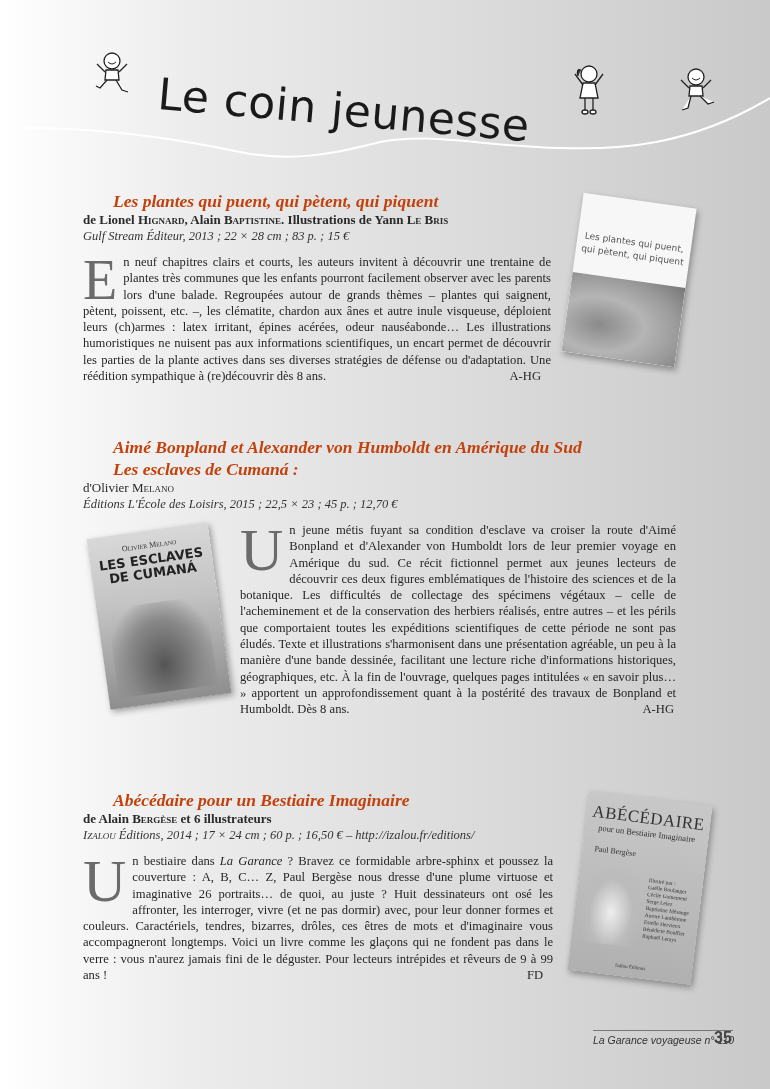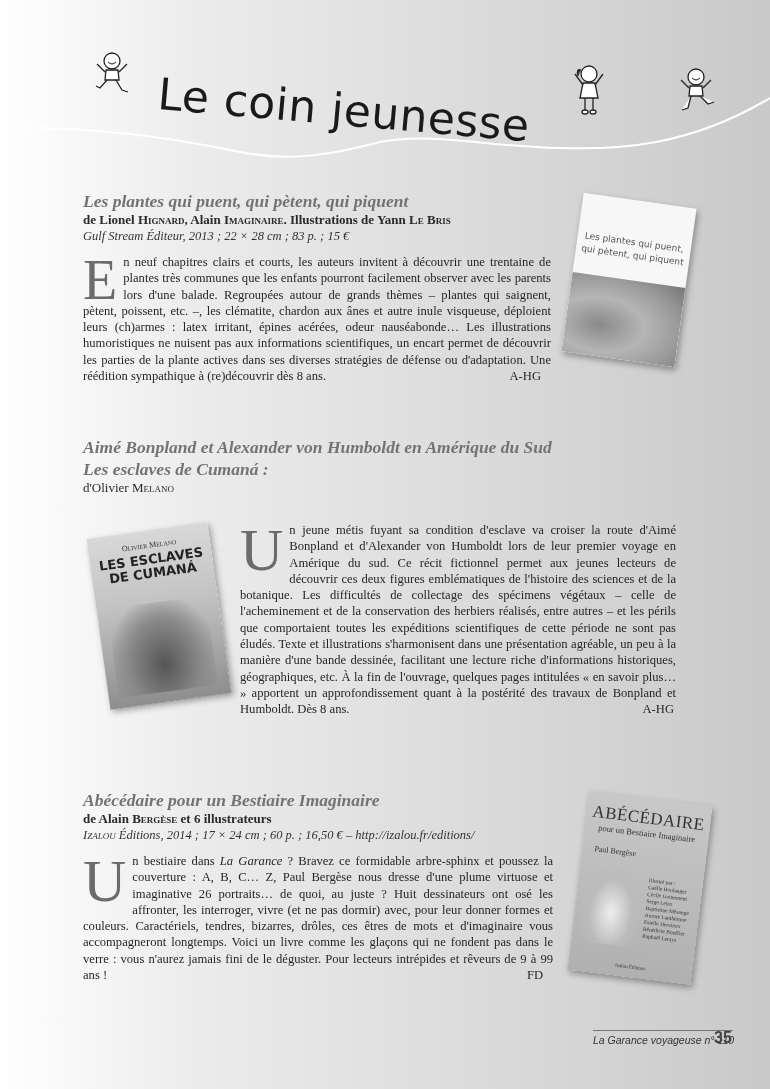--- a/index.html
+++ b/index.html
@@ -14,22 +14,23 @@
     
     .banner { left: 0; top: 40px; width: 770px; height: 120px; }
     .banner svg { position: absolute; left: 0; top: 0; }
     .page-title {
       position: absolute; left: 0; top: 0;
       font-family: "DejaVu Sans", "Liberation Sans", sans-serif;
       font-size: 44px; color: #1a1a1a; font-weight: normal;
     }
 
     .book-title {
-      font-style: italic; font-weight: bold; font-size: 17.5px; color: #737373;
+      font-style: italic; font-weight: bold; font-size: 17.5px; color: #c2410c;
       line-height: 22px;
+      margin-left: 30px;
     }
     .byline { font-size: 13px; font-weight: bold; color: #2a2a2a; line-height: 16px; }
     .byline .sc { font-variant: small-caps; }
     .pubinfo { font-size: 12.5px; font-style: italic; color: #333; line-height: 16px; }
     .pubinfo .sc { font-variant: small-caps; font-style: italic; }
 
     .body-text {
       font-size: 12.6px; line-height: 16.3px; color: #262626; text-align: justify;
     }
     .dropcap {
@@ -100,21 +101,21 @@
       <path d="M15 30 L12 42 L6 44"></path>
         <path d="M24 30 L32 38 L38 36"></path>
     </g>
     <path d="M16 12 Q20 16 24 12" stroke="#222" fill="none" stroke-width="1"></path>
   </svg>
 </div>
 
 <article class="abs" style="left:83px;top:190px;width:468px;">
   <div class="book-title">Les plantes qui puent, qui pètent, qui piquent</div>
   <div class="byline">
-    <span>de Lionel </span><span class="sc">Hignard</span><span>, Alain </span><span class="sc">Imaginaire</span><span>. Illustrations de Yann </span><span class="sc">Le Bris</span>
+    <span>de Lionel </span><span class="sc">Hignard</span><span>, Alain </span><span class="sc">Baptistine</span><span>. Illustrations de Yann </span><span class="sc">Le Bris</span>
   </div>
   <div class="pubinfo">Gulf Stream Éditeur, 2013 ; 22 × 28 cm ; 83 p. ; 15 €</div>
   <div class="body-text" style="margin-top:10px;">
     <span class="dropcap">E</span><span>n neuf chapitres clairs et courts, les auteurs invitent à découvrir une trentaine de plantes très communes que les enfants pourront facilement observer avec les parents lors d'une balade. Regroupées autour de grands thèmes – plantes qui saignent, pètent, poissent, etc. –, les clématite, chardon aux ânes et autre inule visqueuse, déploient leurs (ch)armes : latex irritant, épines acérées, odeur nauséabonde… Les illustrations humoristiques ne nuisent pas aux informations scientifiques, un encart permet de découvrir les parties de la plante actives dans ses diverses stratégies de défense ou d'adaptation. Une réédition sympathique à (re)découvrir dès 8 ans.</span><span class="sig" style="margin-right:10px;">A-HG</span>
   </div>
 </article>
 
 <div class="cover" style="left:572px;top:200px;width:114px;height:160px;transform:rotate(8deg);background:#f7f7f7;">
   <div class="ct" style="top:36px;font-family:'DejaVu Sans',sans-serif;font-size:9px;color:#555;line-height:13px;">
     <div>Les plantes qui puent,</div>
@@ -124,20 +125,21 @@
 </div>
 
 <article class="abs" style="left:83px;top:436px;width:600px;">
   <div class="book-title">
     <div>Aimé Bonpland et Alexander von Humboldt en Amérique du Sud</div>
     <div>Les esclaves de Cumaná :</div>
   </div>
   <div class="byline" style="font-weight:normal;">
     <span>d'Olivier </span><span class="sc">Melano</span>
   </div>
+  <div class="pubinfo">Éditions L'École des Loisirs, 2015 ; 22,5 × 23 ; 45 p. ; 12,70 €</div>
 </article>
 
 <div class="cover" style="left:98px;top:530px;width:122px;height:172px;transform:rotate(-8deg);background:linear-gradient(180deg,#d8d8d8 0%,#c4c4c4 40%,#8e8e8e 100%);">
   <div class="ct" style="top:10px;font-size:8px;color:#333;font-variant:small-caps;">Olivier Melano</div>
   <div class="ct" style="top:22px;font-family:'DejaVu Sans',sans-serif;font-weight:bold;font-size:13px;color:#222;line-height:14px;">
     <div>LES ESCLAVES</div>
     <div>DE CUMANÁ</div>
   </div>
   <div style="position:absolute;left:10px;bottom:10px;width:100px;height:90px;background:radial-gradient(ellipse at 50% 70%, #555 0%, #888 50%, transparent 80%);"></div>
 </div>

